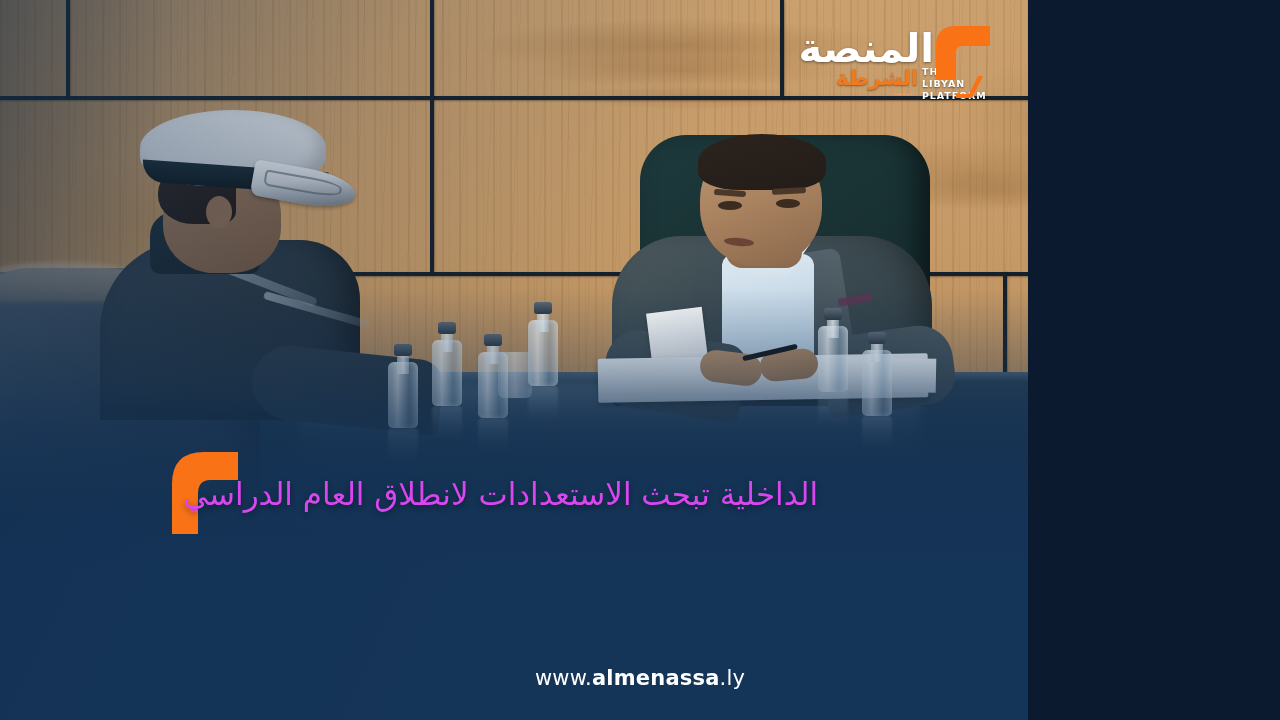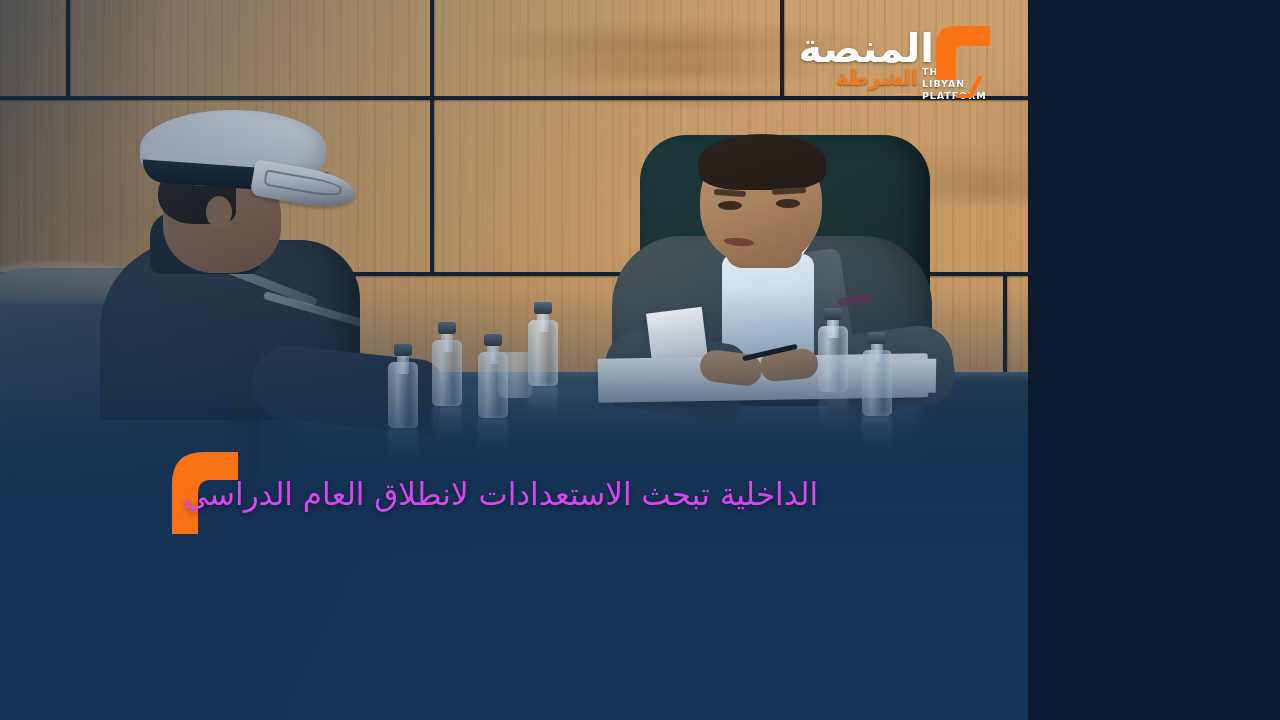--- a/index.html
+++ b/index.html
@@ -498,14 +498,17 @@
   </svg>
 
   <svg class="brk-small" viewBox="0 0 60 56">
     <path d="M0 44 L0 56 L30 56 L52 0 L40 0 L22 44 Z" fill="#F97316"></path>
   </svg>
 
   <div class="headline">
     <span>الداخلية تبحث الاستعدادات لانطلاق العام الدراسي</span>
   </div>
 
+  <div class="url">
+    <span>www.</span><b>almenassa</b><span>.ly</span>
+  </div>
 
 </div>
 
 </body></html>

